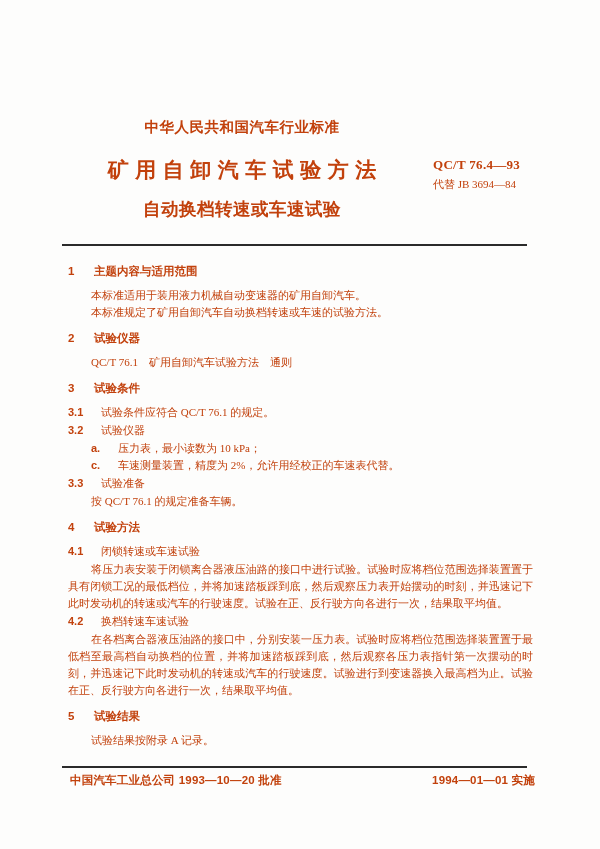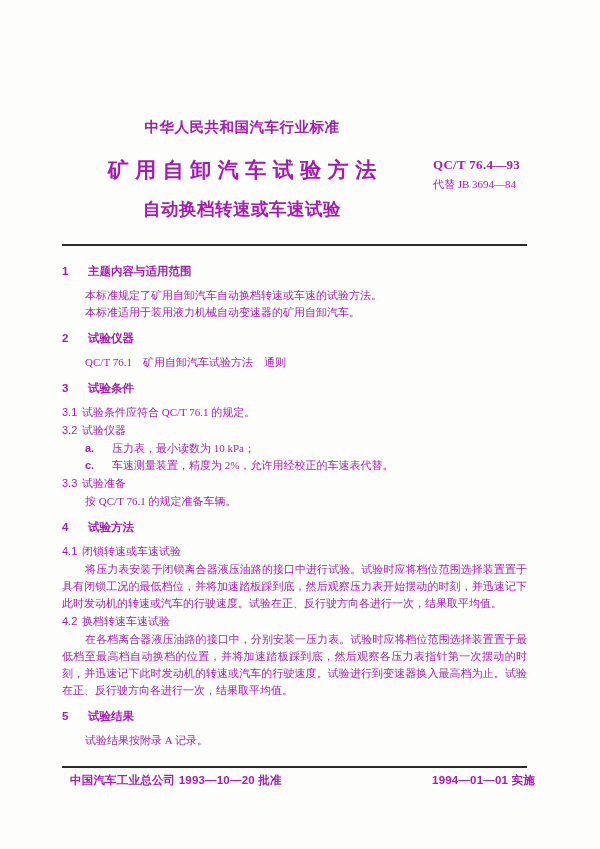--- a/index.html
+++ b/index.html
@@ -5,21 +5,21 @@
   html, body {
     margin: 0;
     padding: 0;
     background: #ffffff;
   }
   .page {
     position: relative;
     width: 600px;
     height: 849px;
     background: #fdfdfc;
-    color: #a21caf;
+    color: #c2410c;
     font-family: "Liberation Serif", serif;
     overflow: hidden;
   }
   
   .header-left {
     position: absolute;
     left: 62px;
     top: 118px;
     width: 360px;
     text-align: center;
@@ -69,44 +69,45 @@
     left: 62px;
     width: 465px;
     height: 0;
     border-top: 2px solid #2b2b2b;
   }
   .rule-top { top: 244px; }
   .rule-bottom { top: 766px; }
   
   .body {
     position: absolute;
-    left: 62px;
+    left: 68px;
     top: 254px;
     width: 465px;
     font-size: 11px;
     line-height: 17px;
     text-align: justify;
   }
   .clause-h {
     font-family: "Liberation Sans", sans-serif;
     font-weight: bold;
     font-size: 11.5px;
     margin: 9px 0 7px 0;
     text-align: left;
   }
   .clause-h .num { display: inline-block; min-width: 16px; margin-right: 10px; }
   .sub {
     margin: 1px 0;
     text-align: left;
   }
   .sub .num {
     font-family: "Liberation Sans", sans-serif;
-    font-weight: normal;
+    font-weight: bold;
     display: inline-block;
     min-width: 20px;
+    margin-right: 13px;
   }
   .para {
     margin: 0;
     text-indent: 2.1em;
   }
   .para-gap { margin-top: 5px; }
   .li {
     padding-left: 23px;
     text-align: left;
   }
@@ -146,22 +147,22 @@
     <div class="std-replaces">代替 JB 3694—84</div>
   </div>
 
   <div class="rule rule-top"></div>
 
   <div class="body">
 
     <div class="clause-h">
       <span class="num">1</span><span>主题内容与适用范围</span>
     </div>
+    <p class="para">本标准适用于装用液力机械自动变速器的矿用自卸汽车。</p>
     <p class="para">本标准规定了矿用自卸汽车自动换档转速或车速的试验方法。</p>
-    <p class="para">本标准适用于装用液力机械自动变速器的矿用自卸汽车。</p>
 
     <div class="clause-h">
       <span class="num">2</span><span>试验仪器</span>
     </div>
     <p class="para pre-space">QC/T 76.1　矿用自卸汽车试验方法　通则</p>
 
     <div class="clause-h">
       <span class="num">3</span><span>试验条件</span>
     </div>
     <div class="sub">

